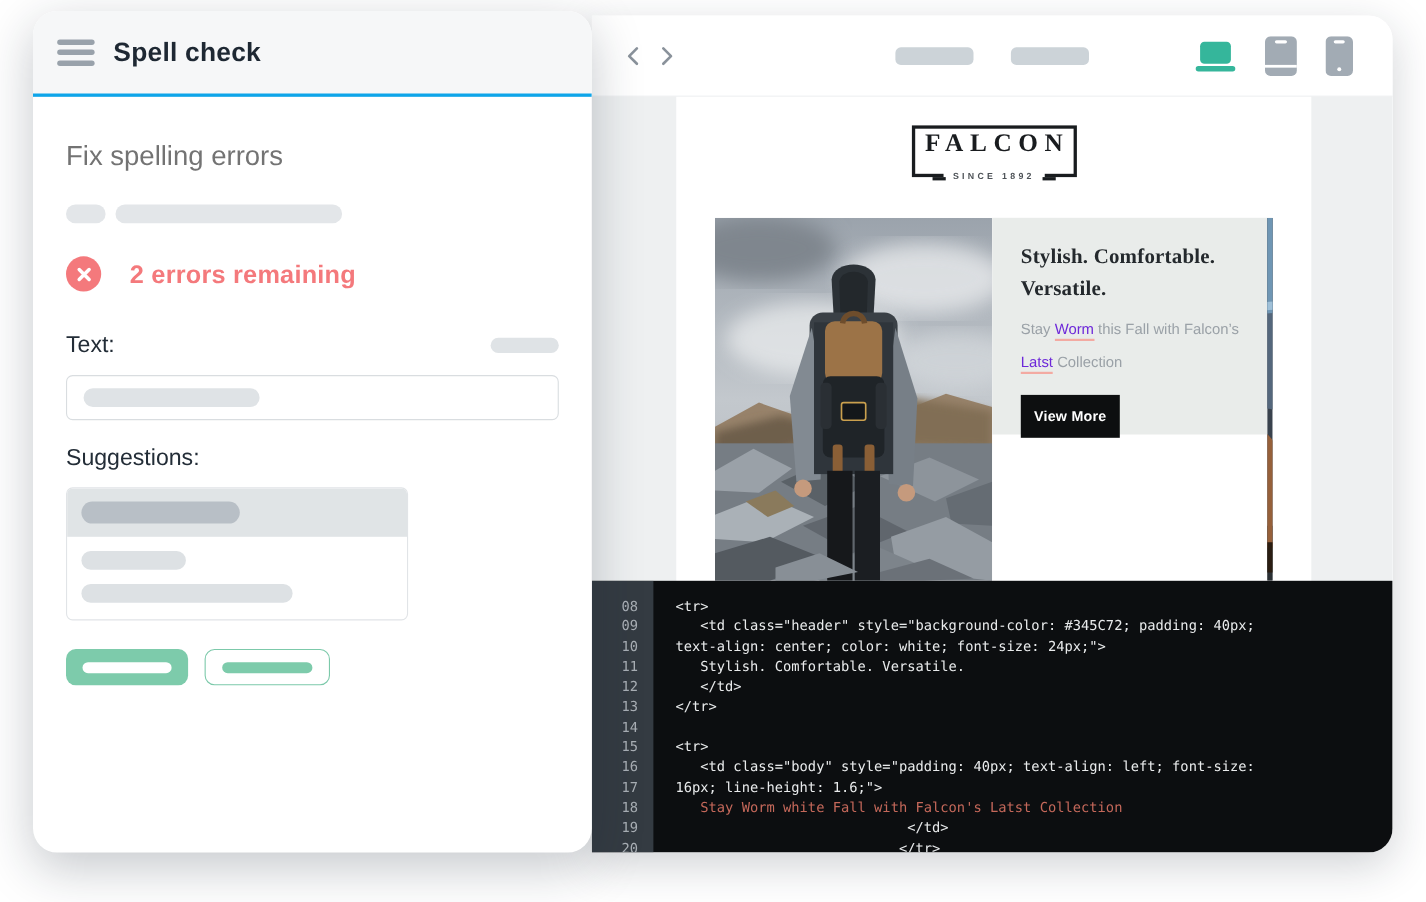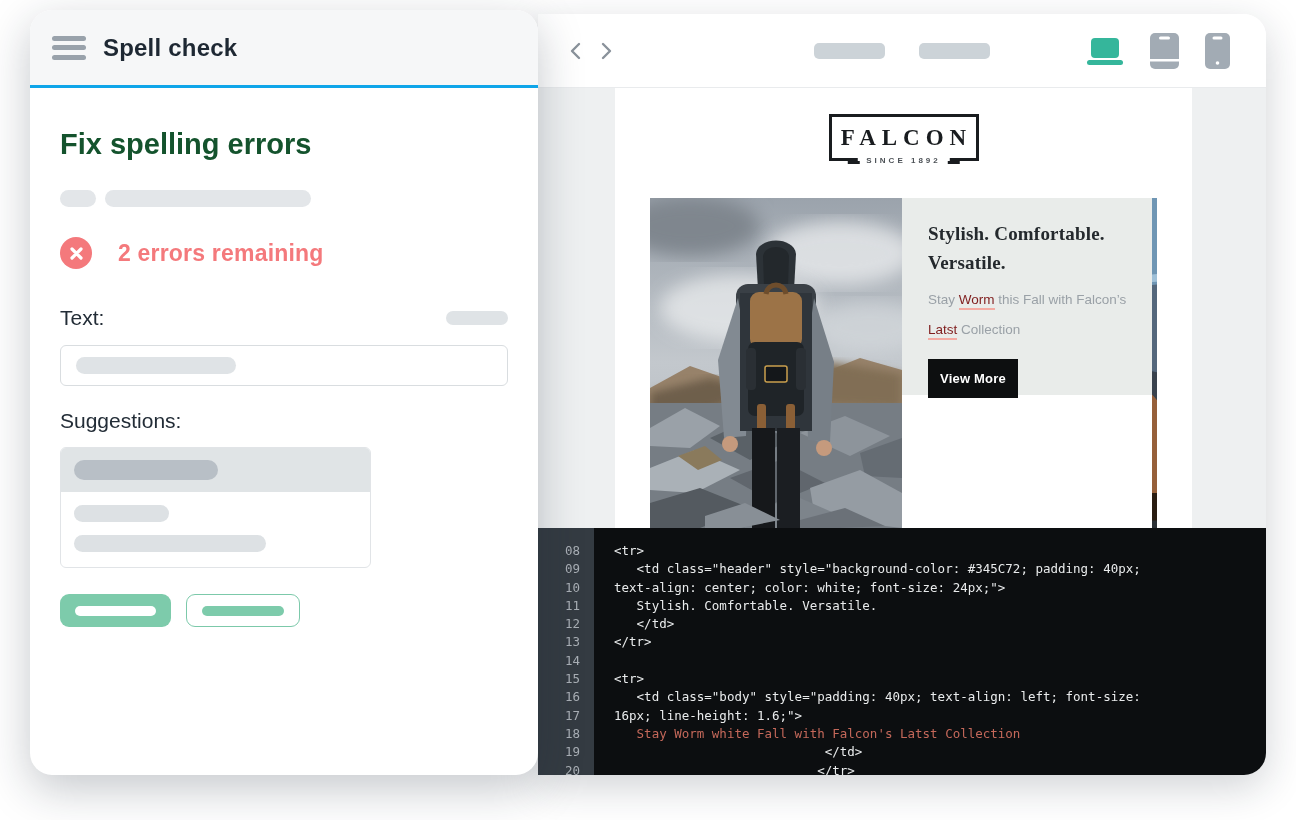--- a/index.html
+++ b/index.html
@@ -26,21 +26,21 @@
   
   .preview { position:absolute; top:74px; left:0; right:0; height:440px; background:#ffffff; }
   .strip { position:absolute; top:0; bottom:0; background:#eef0f1; }
   .strip.left { left:0; width:77px; }
   .strip.right { right:0; width:74px; }
   .email { position:absolute; left:77px; right:74px; top:0; bottom:0; background:#fff; }
 
   .logo-wrap { padding-top:26px; display:flex; justify-content:center; }
   .logo {
     position:relative; width:150px; height:47px; border:3px solid #191c1f;
-    display:flex; align-items:center; justify-content:center;
+    display:flex; align-items:flex-start; justify-content:center;
   }
   .logo-text {
     font-family:"Liberation Serif", serif; font-weight:bold; font-size:23px;
     letter-spacing:6px; color:#191c1f; padding-left:6px;
   }
   .logo-sub {
     position:absolute; left:50%; bottom:-7px; transform:translateX(-50%);
     background:#fff; padding:0 9px; font-size:8px; letter-spacing:3px;
     color:#4c5156; white-space:nowrap; font-weight:bold;
   }
@@ -56,21 +56,21 @@
   .panel { height:197px; background:#e9ecea; padding:21px 26px 0 26px; }
   .panel h3 {
     font-family:"Liberation Serif", serif; font-weight:bold; font-size:19px;
     line-height:29px; color:#24292d; letter-spacing:.2px;
   }
   .panel p {
     margin-top:8px; font-size:13.5px; line-height:30px; color:#9aa1a7;
     white-space:pre-line;
   }
   .misspell {
-    color:#7f1d1d; border-bottom:2px solid #f3aaa2; padding-bottom:1px; cursor:pointer;margin-top:27px;
+    color:#6d28d9; border-bottom:2px solid #f3aaa2; padding-bottom:1px; cursor:pointer;margin-top:27px;
   }
   .cta {
     display:inline-block; margin-top:14px; background:#0d0f10; color:#fff;
     font-size:13px; font-weight:bold; padding:12px 12px; cursor:pointer; letter-spacing:.2px;
   }
   .boots-img { flex:1; overflow:hidden; }
 
   
   .editor {
     position:absolute; left:0; right:0; bottom:0; height:247px;
@@ -100,21 +100,21 @@
   }
   .card-header {
     height:78px; background:#f6f7f8; border-bottom:3px solid #0ea5e9;
     display:flex; align-items:center; padding:0 22px;
   }
   .hamburger { width:34px; cursor:pointer; }
   .hamburger i { display:block; height:5px; border-radius:3px; background:#99a2ab; margin:4.5px 0; }
   .card-title { margin-left:17px; font-size:24px; font-weight:bold; color:#1e2833; letter-spacing:.2px; }
 
   .card-body { padding:40px 30px 0 30px; }
-  .fix-heading { font-size:29px; font-weight:700; color:#14532d; }
+  .fix-heading { font-size:25px; font-weight:400; color:#737373; }
 
   .skel-row { margin-top:29px; display:flex; gap:9px; }
   .skel { background:#e3e6e9; border-radius:9px; height:17px; }
   .skel.s1 { width:36px; } .skel.s2 { width:206px; }
 
   .error-row { margin-top:30px; display:flex; align-items:center; gap:26px; }
   .error-badge {
     width:32px; height:32px; border-radius:50%; background:#f4797c;
     display:flex; align-items:center; justify-content:center;
   }

